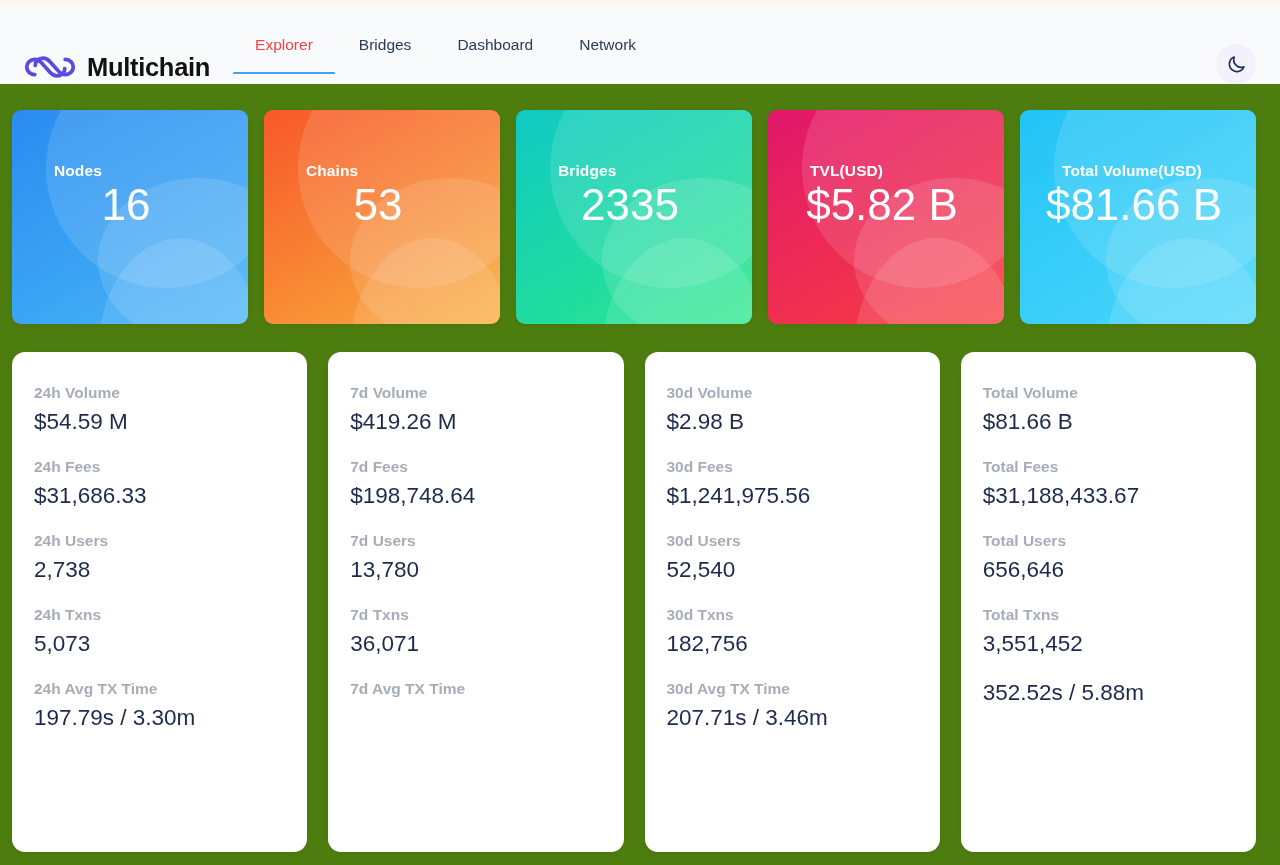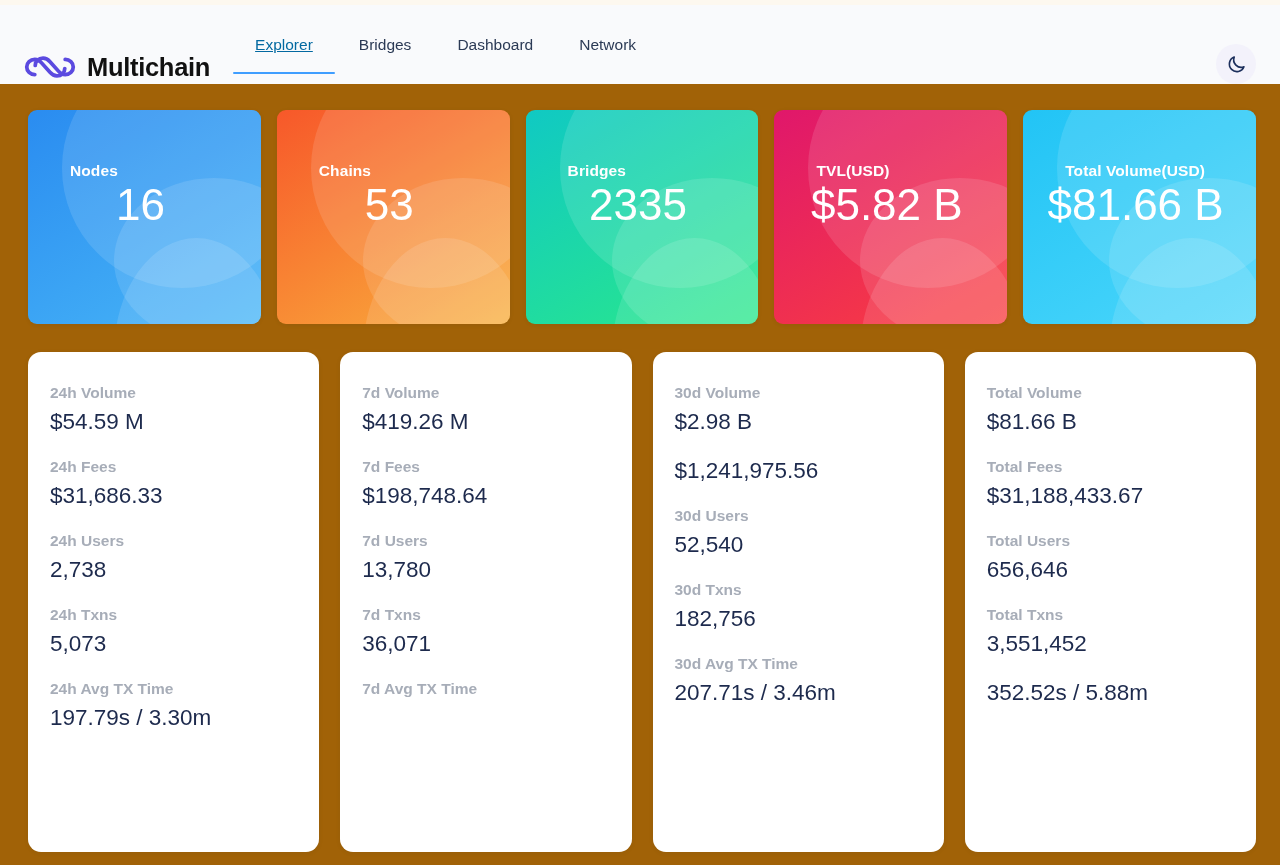--- a/index.html
+++ b/index.html
@@ -59,21 +59,21 @@
     display: flex;
     align-items: center;
     justify-content: center;
     padding: 0 23px;
     font-size: 15.5px;
     color: #2b3a55;
     cursor: pointer;
     position: relative;
     white-space: nowrap;
   }
-  .nav-item.active { color: #0369a1; text-decoration: underline; }
+  .nav-item.active { color: #ef4444; }
   .nav-item.active::after {
     content: "";
     position: absolute;
     left: 1px; right: 1px;
     bottom: 10px;
     height: 2px;
     background: #409eff;
     border-radius: 2px;
   }
 
@@ -88,22 +88,22 @@
     background: #f3f2fb;
     display: flex;
     align-items: center;
     justify-content: center;
     cursor: pointer;
   }
   .theme-toggle svg { display: block; }
 
   
   .main {
-    padding: 26px 24px 0 28px;
-    background: #a16207;
+    padding: 26px 24px 0 12px;
+    background: #4d7c0f;
     height: calc(865px - 84px);
   }
 
   
   .hero-row {
     display: grid;
     grid-template-columns: repeat(5, 1fr);
     gap: 16px;
     margin-bottom: 28px;
   }
@@ -313,20 +313,21 @@
         <div class="metric-label">7d Avg TX Time</div>
       </div>
     </div>
 
     <div class="panel">
       <div class="metric">
         <div class="metric-label">30d Volume</div>
         <div class="metric-value">$2.98 B</div>
       </div>
       <div class="metric">
+        <div class="metric-label">30d Fees</div>
         <div class="metric-value">$1,241,975.56</div>
       </div>
       <div class="metric">
         <div class="metric-label">30d Users</div>
         <div class="metric-value">52,540</div>
       </div>
       <div class="metric">
         <div class="metric-label">30d Txns</div>
         <div class="metric-value">182,756</div>
       </div>

